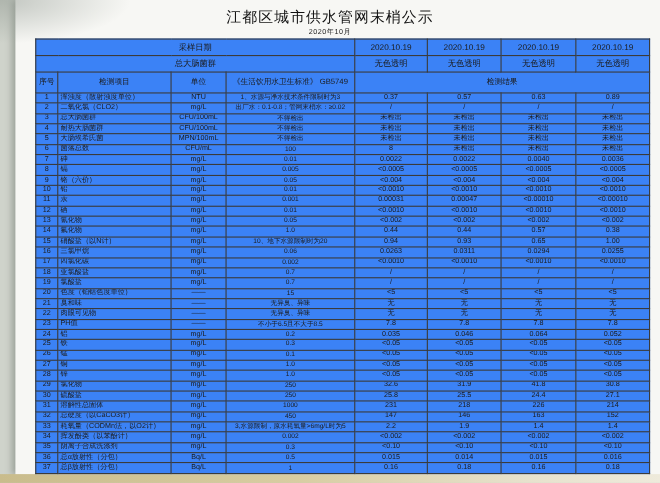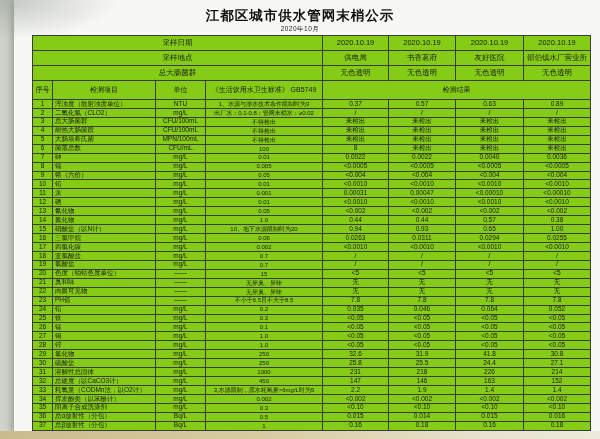--- a/index.html
+++ b/index.html
@@ -17,29 +17,29 @@
     position:absolute;left:0;bottom:0;width:600px;height:8px;
     background:linear-gradient(to right,#c9bc8c,#d8cda2 45%,#e7e2cd 80%,#eeeadb);
   }
   .corner-shade{
     position:absolute;left:0;top:0;width:120px;height:40px;
     background:radial-gradient(ellipse at 0% 0%,rgba(150,158,150,.55),rgba(150,158,150,0) 70%);
     pointer-events:none;
   }
   .title{
     position:absolute;top:7px;left:0;width:600px;text-align:center;
-    font-size:13.5px;font-weight:bold;color:#111;letter-spacing:1px;
+    font-size:13.5px;font-weight:normal;color:#111;letter-spacing:1px;
   }
   .subtitle{
     position:absolute;top:25px;left:0;width:600px;text-align:center;
     font-size:6.5px;color:#222;letter-spacing:.5px;
   }
   table{
     position:absolute;left:32px;top:35px;width:558px;height:396px;
-    border-collapse:collapse;table-layout:fixed;background:#84cc16;
+    border-collapse:collapse;table-layout:fixed;background:#3b82f6;
   }
   td{
     border:1px solid #3b3b3b;
     padding:0 1px;
     font-size:6.5px;line-height:1.05;
     color:#1b1b1b;text-align:center;
     overflow:hidden;white-space:nowrap;
   }
   tr.mrow td{height:14px;font-size:7.5px;}
   tr.chrow td{height:18px;font-size:7px;}
@@ -69,27 +69,20 @@
   </colgroup>
   <tbody id="tbody">
       <tr class="mrow">
         <td colspan="4">采样日期</td>
         <td>2020.10.19</td>
         <td>2020.10.19</td>
         <td>2020.10.19</td>
         <td>2020.10.19</td>
       </tr>
       <tr class="mrow">
-        <td colspan="4">采样地点</td>
-        <td>供电局</td>
-        <td>书香茗府</td>
-        <td>友好医院</td>
-        <td>邵伯镇水厂营业所</td>
-      </tr>
-      <tr class="mrow">
         <td colspan="4">总大肠菌群</td>
         <td>无色透明</td>
         <td>无色透明</td>
         <td>无色透明</td>
         <td>无色透明</td>
       </tr>
       <tr class="chrow">
         <td>序号</td>
         <td>检测项目</td>
         <td>单位</td>

